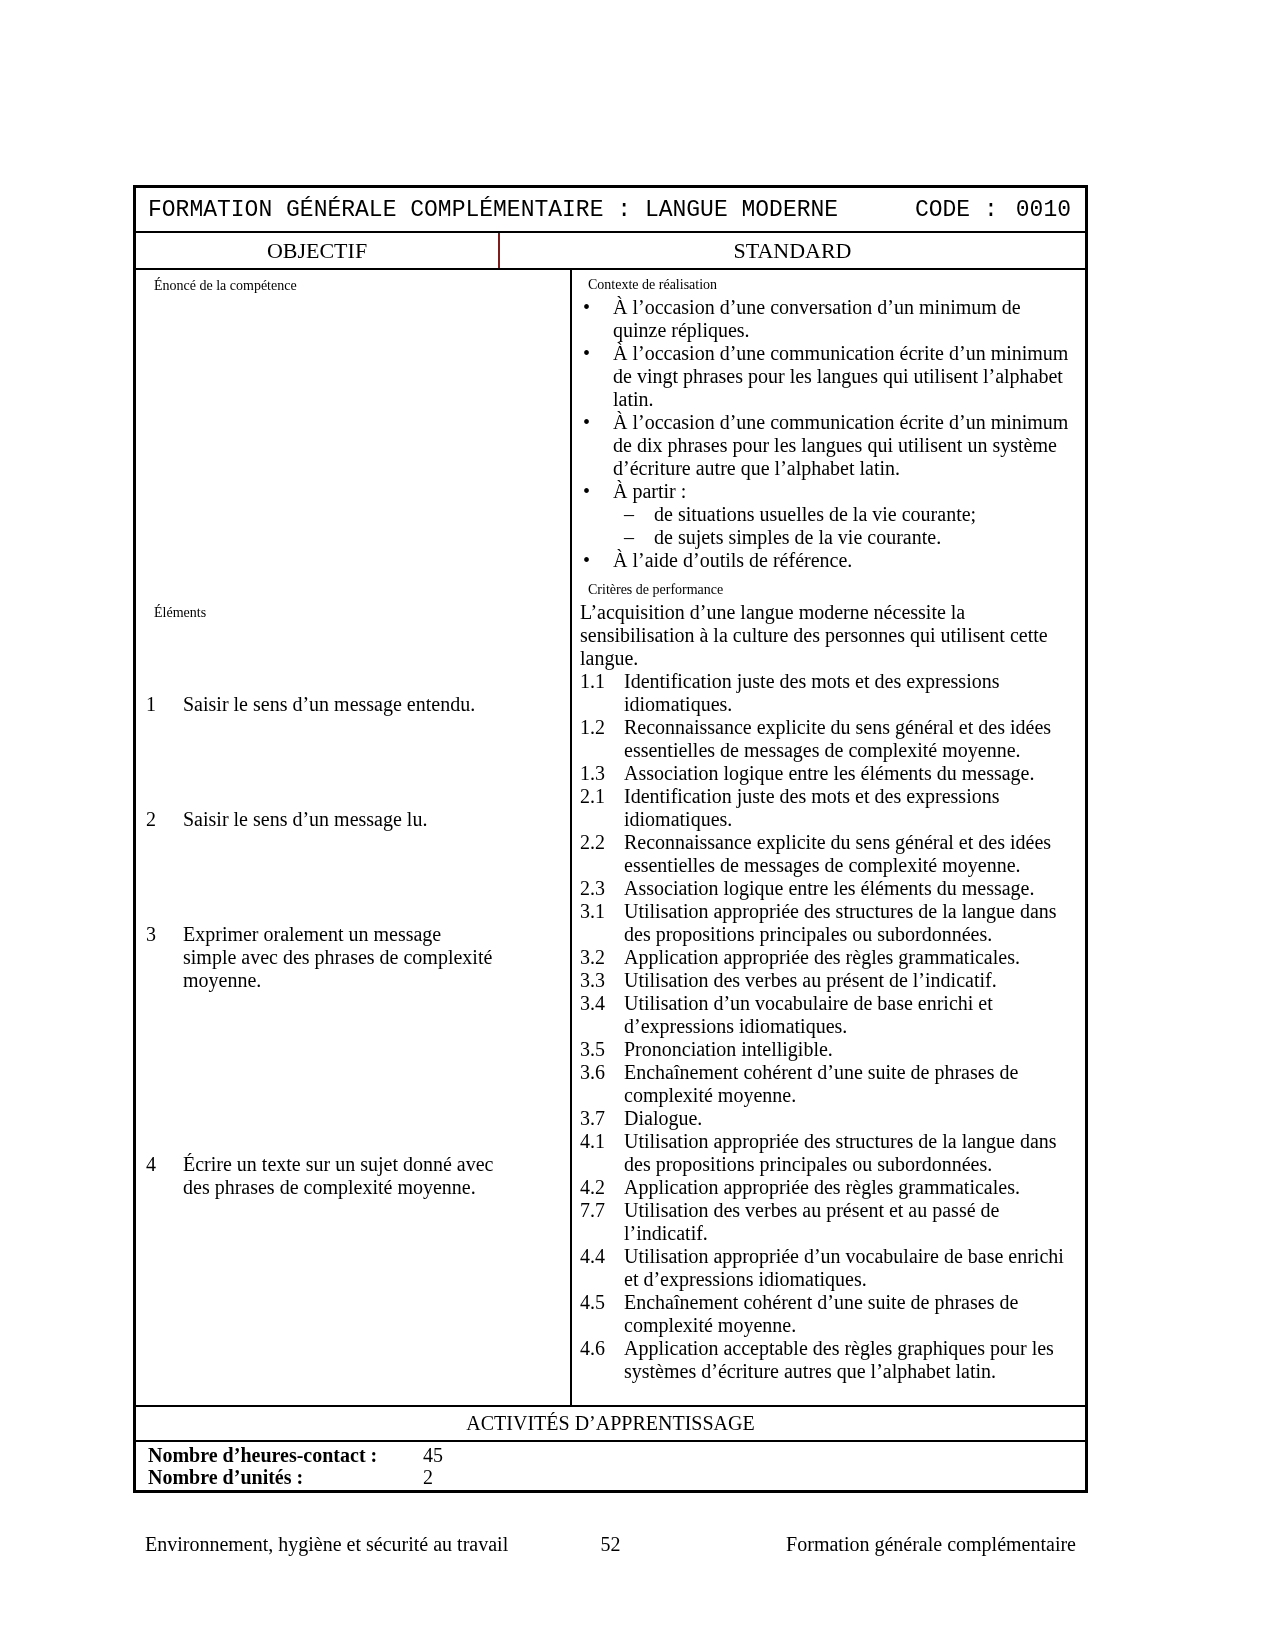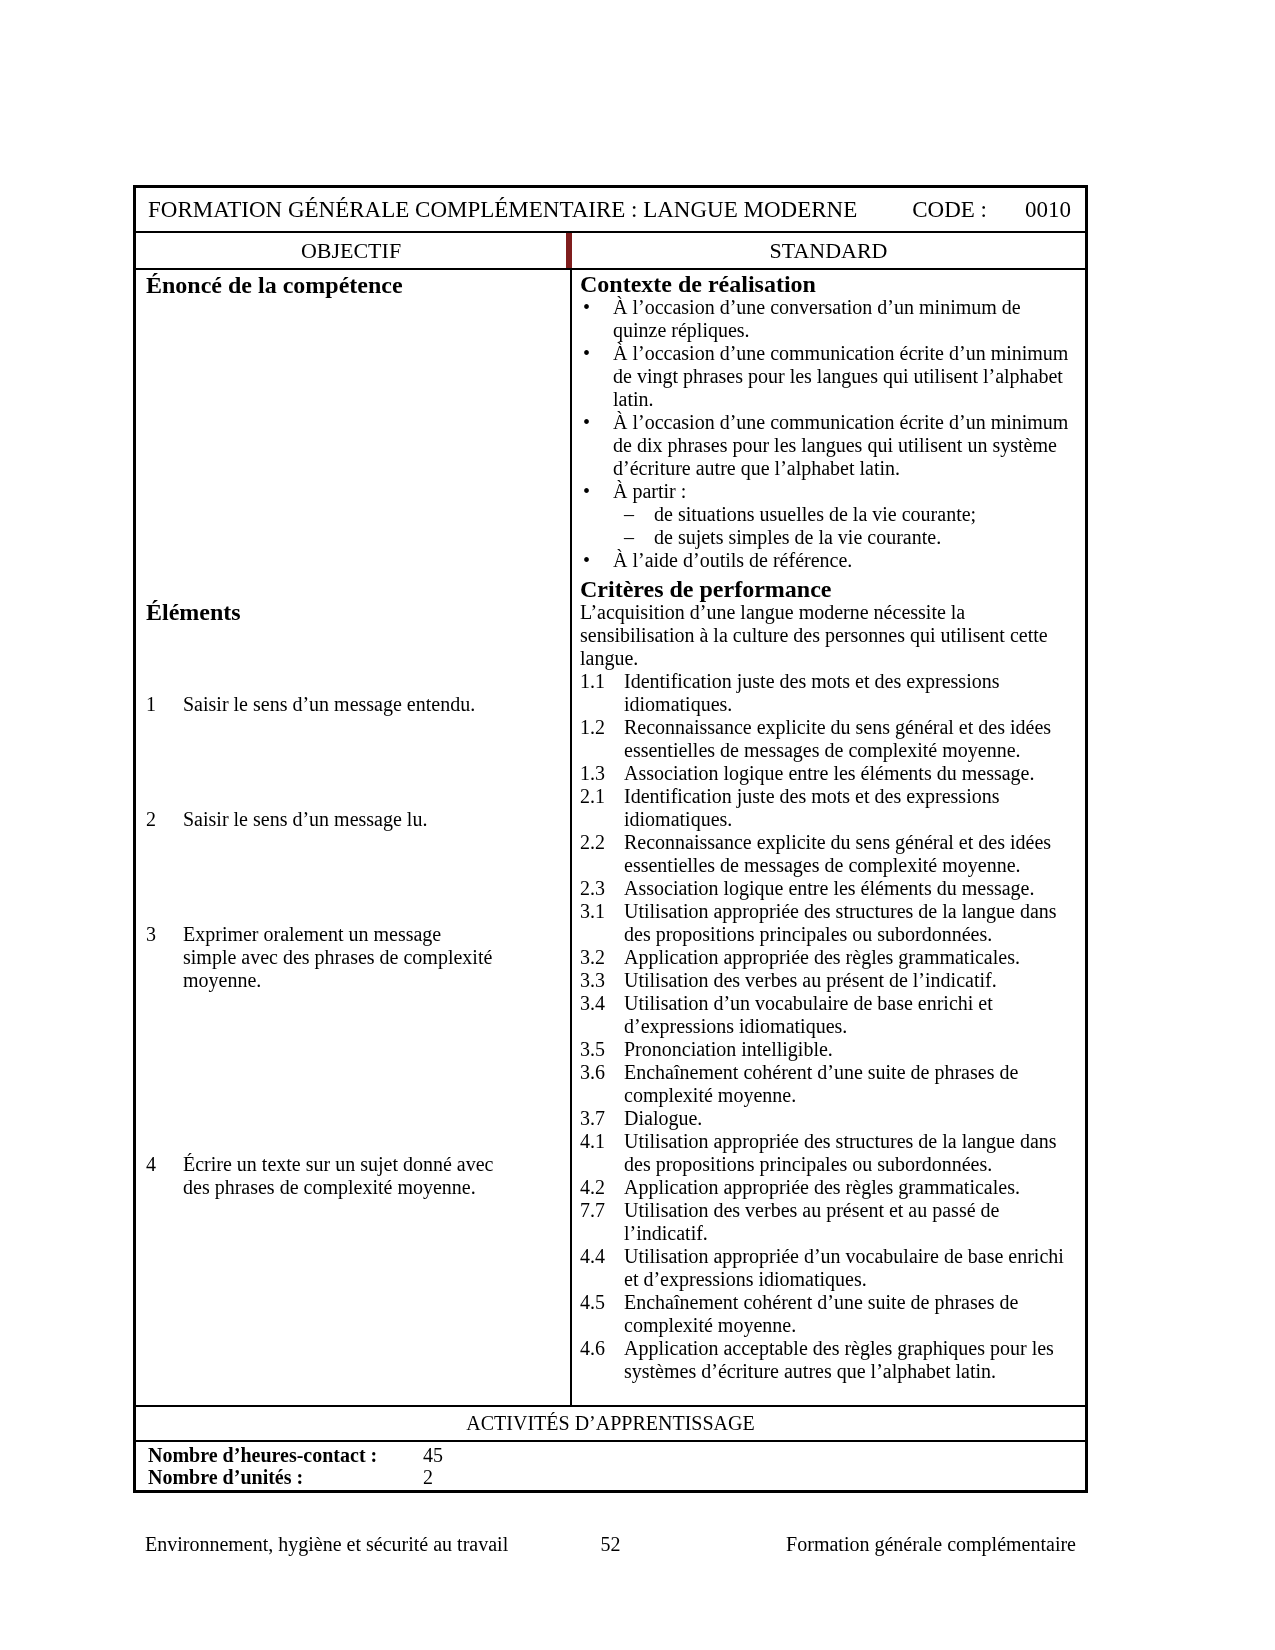--- a/index.html
+++ b/index.html
@@ -10,39 +10,39 @@
     color:#000;
   }
   .doc-table {
     position:absolute; left:133px; top:185px; width:955px; height:1308px;
     border:3px solid #000;
   }
   .row { border-bottom:2px solid #000; }
   
   .title-row {
     height:45px; display:flex; align-items:center;
-    padding:0 14px 0 12px; font-size:23px; white-space:nowrap;
+    padding:0 14px 0 12px; font-size:23px; white-space:nowrap;font-family:Liberation Mono, monospace;
   }
   .title-row .code-label { margin-left:auto; }
-  .title-row .code-value { margin-left:38px; }
+  .title-row .code-value { margin-left:18px; }
   
   .colhead-row { height:37px; display:flex; font-size:22px; }
   .colhead-row .cell {
     display:flex; align-items:center; justify-content:center;
   }
-  .colhead-row .obj { width:436px; border-right:6px solid #7f1d1d; }
+  .colhead-row .obj { width:364px; border-right:2px solid #7f1d1d; }
   .colhead-row .std { flex:1; }
   
   .main-row { height:1137px; display:flex; overflow:hidden; }
   .obj-cell {
     width:436px; border-right:2px solid #000; position:relative;
     font-size:20px; line-height:23px; overflow:hidden;
   }
   .obj-cell .abs { position:absolute; left:10px; }
-  .obj-cell h3, .std-cell h3 { font-size:24px; font-weight:bold; line-height:23px; }
+  .obj-cell h3, .std-cell h3 { font-size:14px; font-weight:normal; line-height:23px;margin-left:8px; }
   .enonce-heading { top:4px; }
   .enonce-text { top:72px; width:330px; }
   .elements-heading { top:331px; }
   .element-item { display:flex; }
   .element-item .num { width:37px; }
   .element-item .txt { width:315px; }
   .el0 { top:423px; } .el1 { top:538px; } .el2 { top:653px; } .el3 { top:883px; }
   
   .std-cell {
     flex:1; padding:3px 8px 0 8px;

